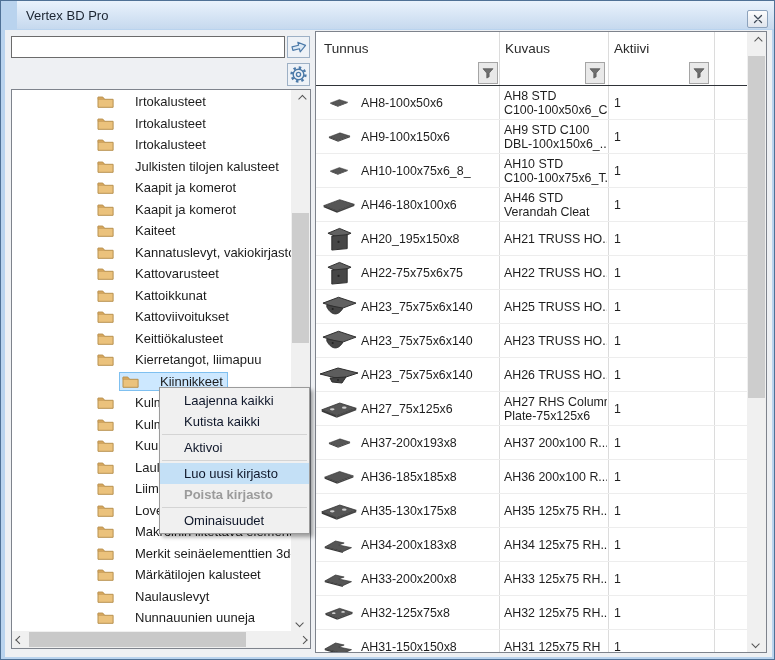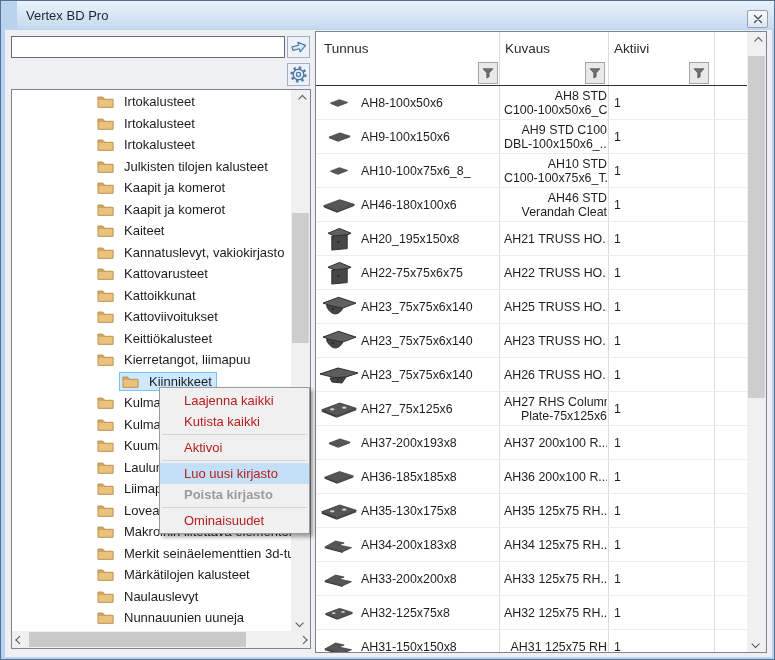--- a/index.html
+++ b/index.html
@@ -24,21 +24,21 @@
   .tool-btn{position:absolute;width:23px;height:22px;background:#eef2f7;
     border:1px solid #9db0c5;display:flex;align-items:center;justify-content:center;padding:0;}
   .go-btn{left:286px;top:35px;}
   .gear-btn{left:286px;top:62px;height:23px;}
   
   .tree-box{position:absolute;left:10px;top:88px;width:300px;height:560px;
     background:#fff;border:1px solid #7e838c;}
   .tree-viewport{position:absolute;left:0;top:1px;width:279px;height:540px;overflow:hidden;}
   .tree-item{height:21.5px;display:flex;align-items:center;padding-left:82px;
     white-space:nowrap;font-size:13px;color:#1c1c1c;}
-  .sel-wrap{display:inline-flex;align-items:center;gap:10px;padding:1px 4px 1px 2px;
+  .sel-wrap{display:inline-flex;align-items:center;gap:21px;padding:1px 4px 1px 2px;
     border:1px solid transparent;}
   .tree-item.selected .sel-wrap{background:#cde8ff;border-color:#7fc0f0;margin-left:25px;}
   .folder-ico{width:17px;height:13px;flex:0 0 auto;}
   
   .sb{background:#f0f0f0;}
   .sb-btn{position:absolute;background:#f0f0f0;display:flex;align-items:center;justify-content:center;padding:0;border:0;}
   .chev{display:inline-block;width:6px;height:6px;border-left:1.7px solid #555;border-bottom:1.7px solid #555;}
   .chev.up{transform:rotate(135deg) translate(-1px,-1px);}
   .chev.down{transform:rotate(-45deg) translate(-1px,-1px);}
   .chev.left{transform:rotate(45deg) translate(-1px,1px);}
@@ -54,21 +54,21 @@
   
   .table-box{position:absolute;left:314px;top:30px;width:452px;height:622px;
     background:#fff;border:1px solid #7e838c;overflow:hidden;text-decoration:underline;}
   .colline{position:absolute;top:0;bottom:0;width:1px;background:#dcdcdc;}
   .th{position:absolute;top:9px;font-size:13.5px;color:#2b2b2b;}
   .filter-underline{position:absolute;left:0;top:53px;width:431px;height:1px;background:#2f3338;}
   .filter-input{position:absolute;top:30px;height:22px;border:0;background:#fff;font-family:inherit;font-size:12px;padding:0 2px;}
   .filter-btn{position:absolute;top:30px;width:20px;height:22px;background:#e9e9e9;
     border:1px solid #a5a5a5;display:flex;align-items:center;justify-content:center;padding:0;}
   .tbody{position:absolute;left:0;top:54px;width:431px;height:566px;overflow:hidden;}
-  .trow{position:relative;height:34px;border-bottom:1px solid #ededed;text-align:right;}
+  .trow{position:relative;height:34px;border-bottom:1px solid #ededed;}
   .cell-icon{position:absolute;left:2px;top:0;width:42px;height:100%;
     display:flex;align-items:center;justify-content:center;}
   .cell-tunnus{position:absolute;left:45px;top:50%;transform:translateY(-50%);
     font-size:12.4px;color:#1e1e1e;white-space:nowrap;}
   .cell-kuvaus{position:absolute;left:188px;width:103px;top:50%;transform:translateY(-50%);
     font-size:12.4px;color:#1e1e1e;line-height:14px;white-space:nowrap;overflow:hidden;}
   .cell-aktiivi{position:absolute;left:298px;top:50%;transform:translateY(-50%);
     font-size:12.4px;color:#1e1e1e;}
   .tbl-vscroll{position:absolute;right:0;top:0;width:19px;height:620px;}
   .tbl-vscroll .sb-btn{left:0;width:19px;height:17px;top:0;}
@@ -83,21 +83,21 @@
   .i-plate-holes-sm{width:34px;height:14px;}
   .i-plate-holes-lg{width:42px;height:18px;}
   .i-plate-l{width:41px;height:16px;}
   .i-bracket{width:25px;height:26px;}
   .i-gusset{width:35px;height:24px;}
   .i-flare{width:40px;height:20px;}
   
   .menu{position:absolute;left:158px;top:386px;width:151px;background:#f0f0f0;
     border:1px solid #9b9b9b;box-shadow:3px 3px 4px rgba(0,0,0,0.35);padding:2px 0;z-index:10;}
   .menu-item{height:21px;display:flex;align-items:center;padding-left:24px;
-    font-size:13px;color:#b91c1c;}
+    font-size:13px;color:#0f172a;}
   .menu-item.highlighted{background:#c4e0f6;}
   .menu-item.disabled{color:#9b9b9b;font-weight:bold;}
   .menu-sep{height:1px;background:#d4d4d4;margin:2px 2px;}
 </style>
 </head>
 <body>
 
 <svg width="0" height="0" style="position:absolute" aria-hidden="true">
   <defs>
     <symbol id="sym-folder" viewBox="0 0 17 13">

